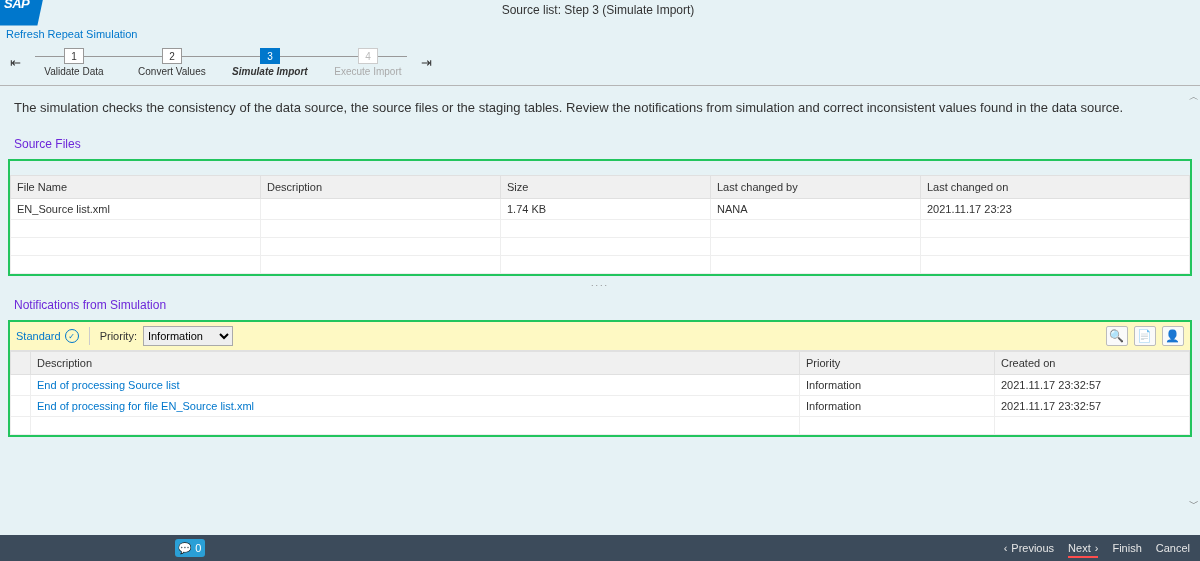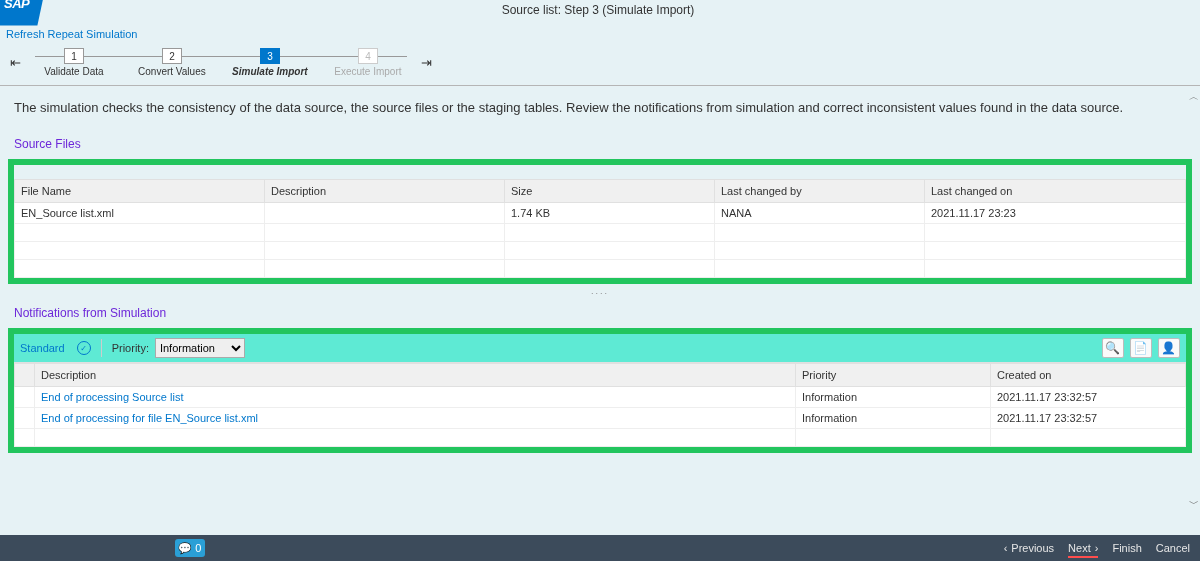--- a/index.html
+++ b/index.html
@@ -124,22 +124,22 @@
     padding: 14px 6px 14px 6px;
     font-size: 13px;
     color: #333;
   }
   .panel-header {
     padding: 8px 6px 8px 6px;
     font-size: 12px;
     color: #6d28d9;
   }
   .inner-panel {
-    background: #5eead4;
-    border: 6px solid #22c55e;
+    background: #fef9c3;
+    border: 2px solid #22c55e;
   }
   .tab-strip {
     height: 14px;
     background: #e6f2f5;
   }
   table.sap-table {
     width: 100%;
     border-collapse: collapse;
     table-layout: fixed;
   }
@@ -173,21 +173,21 @@
     align-items: center;
     padding: 4px 6px;
     gap: 6px;
     border-bottom: 1px solid #e0e0e0;
   }
   .toolbar .standard {
     color: #0077cc;
     cursor: pointer;
     display: flex;
     align-items: center;
-    gap: 12px;
+    gap: 4px;
   }
   .toolbar .divider {
     width: 1px;
     height: 18px;
     background: #ccc;
     margin: 0 4px;
   }
   .toolbar label {
     font-size: 11px;
   }

